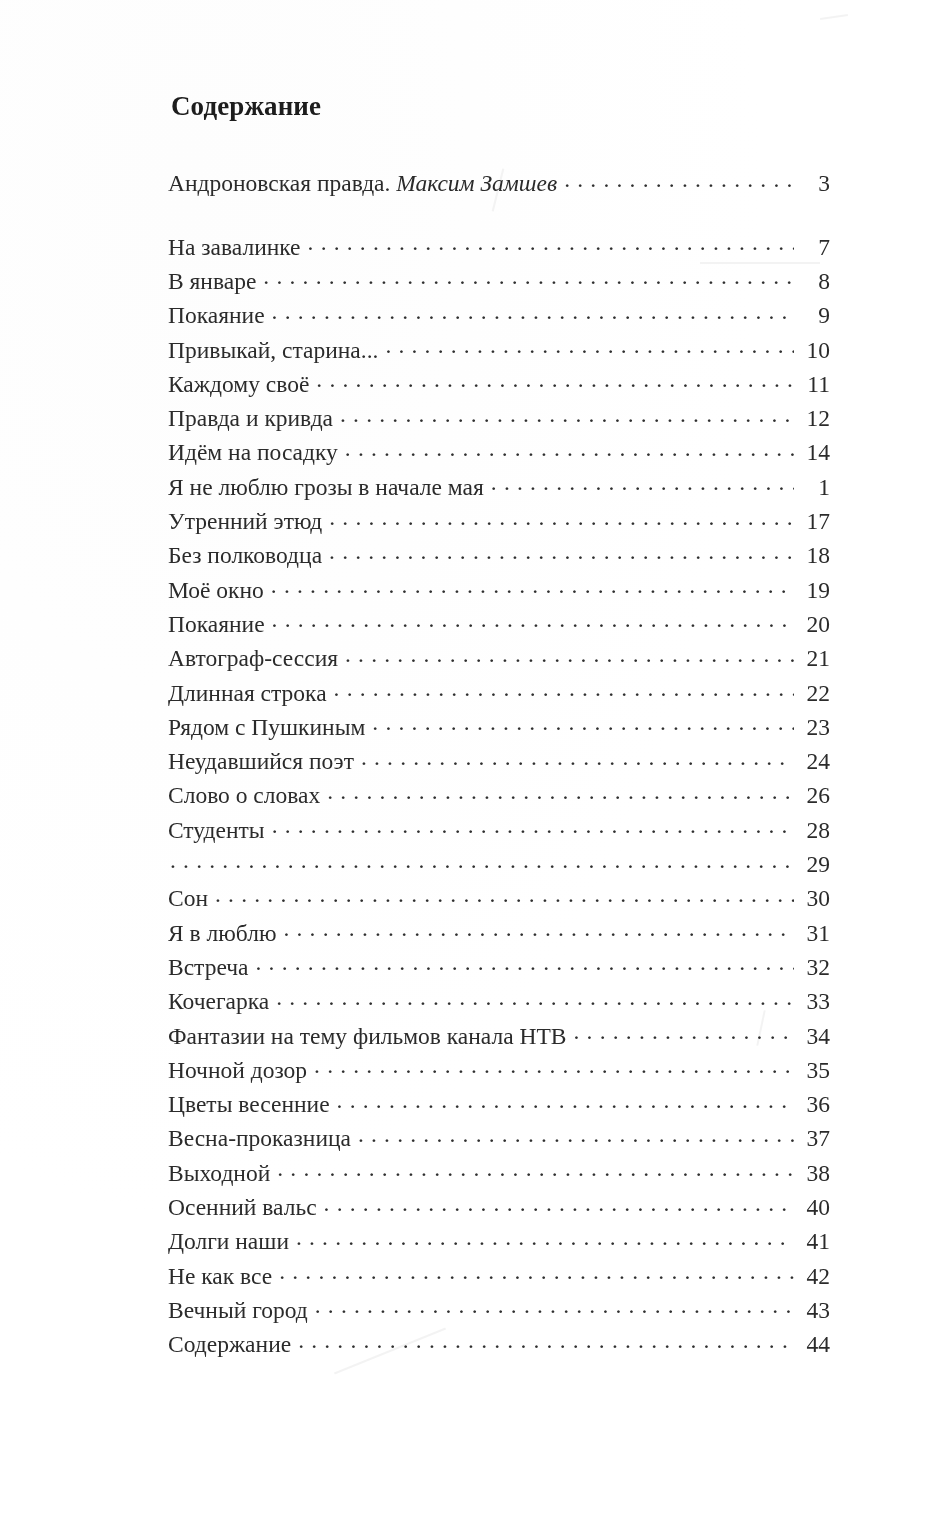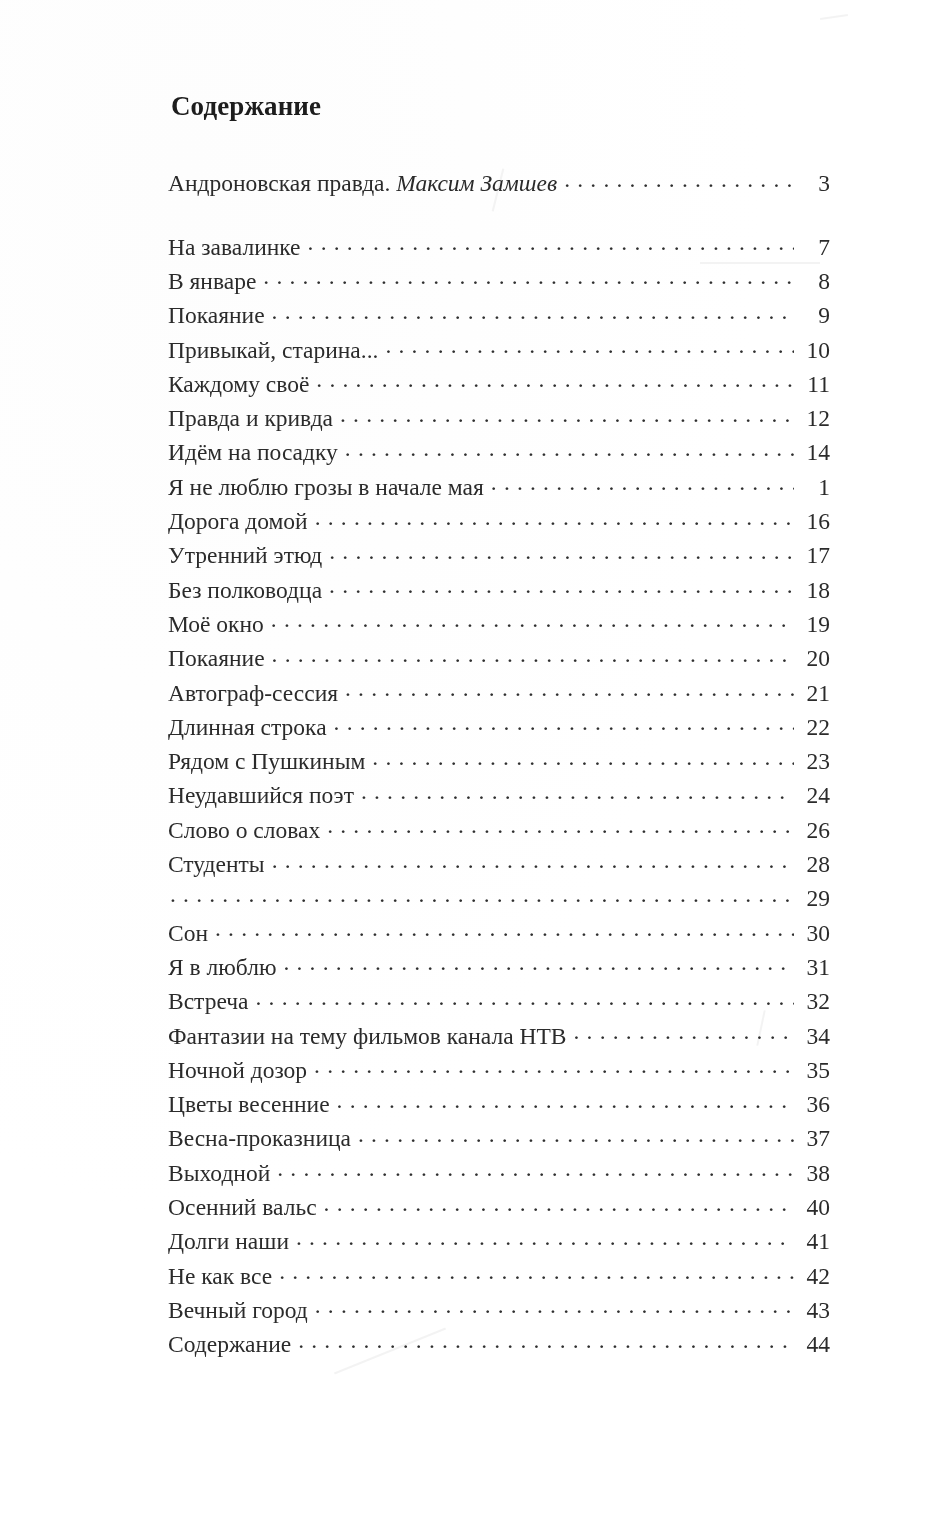--- a/index.html
+++ b/index.html
@@ -174,25 +174,20 @@
           <span class="entry-label"><span>Идём на посадку</span></span>
           <span class="leader"></span>
           <span class="entry-page">14</span>
         </li>
         <li class="entry">
           <span class="entry-label"><span>Я не люблю грозы в начале мая</span></span>
           <span class="leader"></span>
           <span class="entry-page">1</span>
         </li>
         <li class="entry">
-          <span class="entry-label"><span>Дорога домой</span></span>
-          <span class="leader"></span>
-          <span class="entry-page">16</span>
-        </li>
-        <li class="entry">
           <span class="entry-label"><span>Утренний этюд</span></span>
           <span class="leader"></span>
           <span class="entry-page">17</span>
         </li>
         <li class="entry">
           <span class="entry-label"><span>Без полководца</span></span>
           <span class="leader"></span>
           <span class="entry-page">18</span>
         </li>
         <li class="entry">
@@ -246,20 +241,25 @@
         </li>
         <li class="entry">
           <span class="entry-label"><span>Я в люблю</span></span>
           <span class="leader"></span>
           <span class="entry-page">31</span>
         </li>
         <li class="entry">
           <span class="entry-label"><span>Встреча</span></span>
           <span class="leader"></span>
           <span class="entry-page">32</span>
+        </li>
+        <li class="entry">
+          <span class="entry-label"><span>Кочегарка</span></span>
+          <span class="leader"></span>
+          <span class="entry-page">33</span>
         </li>
         <li class="entry">
           <span class="entry-label"><span>Фантазии на тему фильмов канала НТВ</span></span>
           <span class="leader"></span>
           <span class="entry-page">34</span>
         </li>
         <li class="entry">
           <span class="entry-label"><span>Ночной дозор</span></span>
           <span class="leader"></span>
           <span class="entry-page">35</span>

